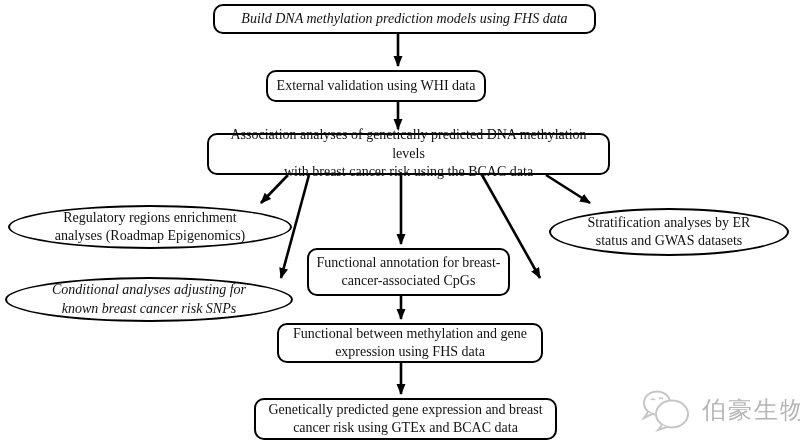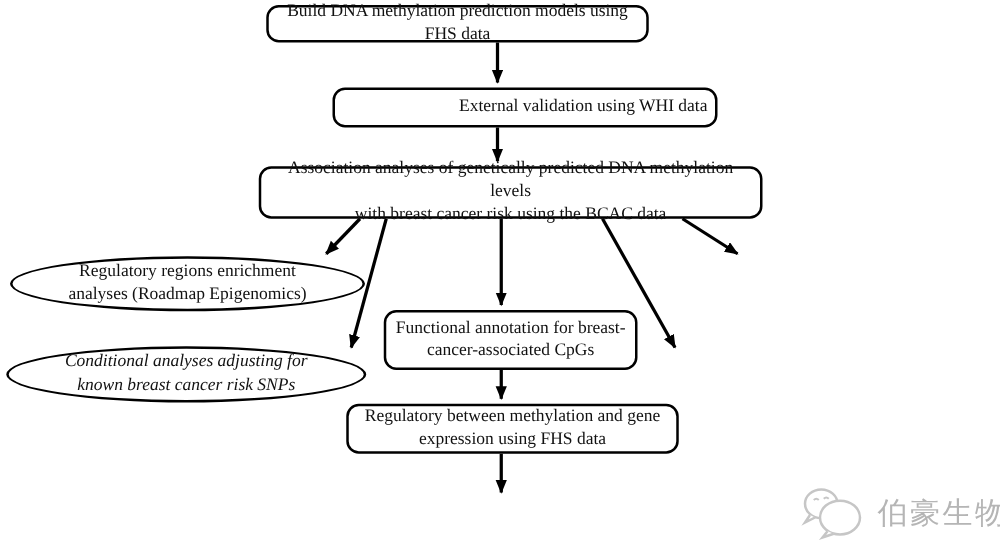--- a/index.html
+++ b/index.html
@@ -28,22 +28,22 @@
     text-align: center;
     font-size: 14px;
     line-height: 1.32;
     white-space: pre-line;
     padding: 0 6px;
   }
   .rect    { border-radius: 10px; }
   .ellipse { border-radius: 50%; }
 
   
-  #n-build    { left: 213px; top:   4px; width: 306px; height: 30px; }
-  #n-validate { left: 266px; top:  70px; width: 308px; height: 32px; justify-content: flex-end; }
+  #n-build    { left: 213px; top:   4px; width: 383px; height: 30px; font-style: italic; }
+  #n-validate { left: 266px; top:  70px; width: 220px; height: 32px; }
   #n-assoc    { left: 207px; top: 133px; width: 403px; height: 42px; }
   #n-reg      { left:   8px; top: 205px; width: 284px; height: 44px; }
   #n-cond     { left:   5px; top: 277px; width: 288px; height: 45px; font-style: italic; }
   #n-func     { left: 307px; top: 248px; width: 203px; height: 48px; }
   #n-strat    { left: 549px; top: 208px; width: 240px; height: 48px; }
   #n-comp     { left: 533px; top: 272px; width: 215px; height: 46px; }
   #n-corr     { left: 277px; top: 323px; width: 266px; height: 40px; }
   #n-expr     { left: 254px; top: 398px; width: 303px; height: 42px; }
 
   #watermark {
@@ -107,27 +107,35 @@
   <div class="node ellipse" id="n-cond">
     <span>Conditional analyses adjusting for
 known breast cancer risk SNPs</span>
   </div>
 
   <div class="node rect" id="n-func">
     <span>Functional annotation for breast-
 cancer-associated CpGs</span>
   </div>
 
+  <div class="node ellipse" id="n-strat">
+    <span>Stratification analyses by ER
+status and GWAS datasets</span>
+  </div>
 
 
   <div class="node rect" id="n-corr">
-    <span>Regulatory between methylation and gene
+    <span>Functional between methylation and gene
 expression using FHS data</span>
   </div>
 
+  <div class="node rect" id="n-expr">
+    <span>Genetically predicted gene expression and breast
+cancer risk using GTEx and BCAC data</span>
+  </div>
 
   <div id="watermark">
     <svg width="56" height="44" viewBox="0 0 56 44">
       <g fill="none" stroke="#c6c6c6" stroke-width="2">
         <ellipse cx="19" cy="15" rx="13" ry="11.5"></ellipse>
         <path d="M10 24 L6 30 L14 26" fill="#ffffff" stroke="#c6c6c6"></path>
         <ellipse cx="34" cy="26" rx="16" ry="13.5" fill="#ffffff"></ellipse>
         <path d="M24 37 L20 42 L29 39" fill="#ffffff" stroke="#c6c6c6"></path>
         <path d="M13 12 q2 -2 4 0" stroke-width="1.6"></path>
         <path d="M21 11 q2 -2 4 0" stroke-width="1.6"></path>

